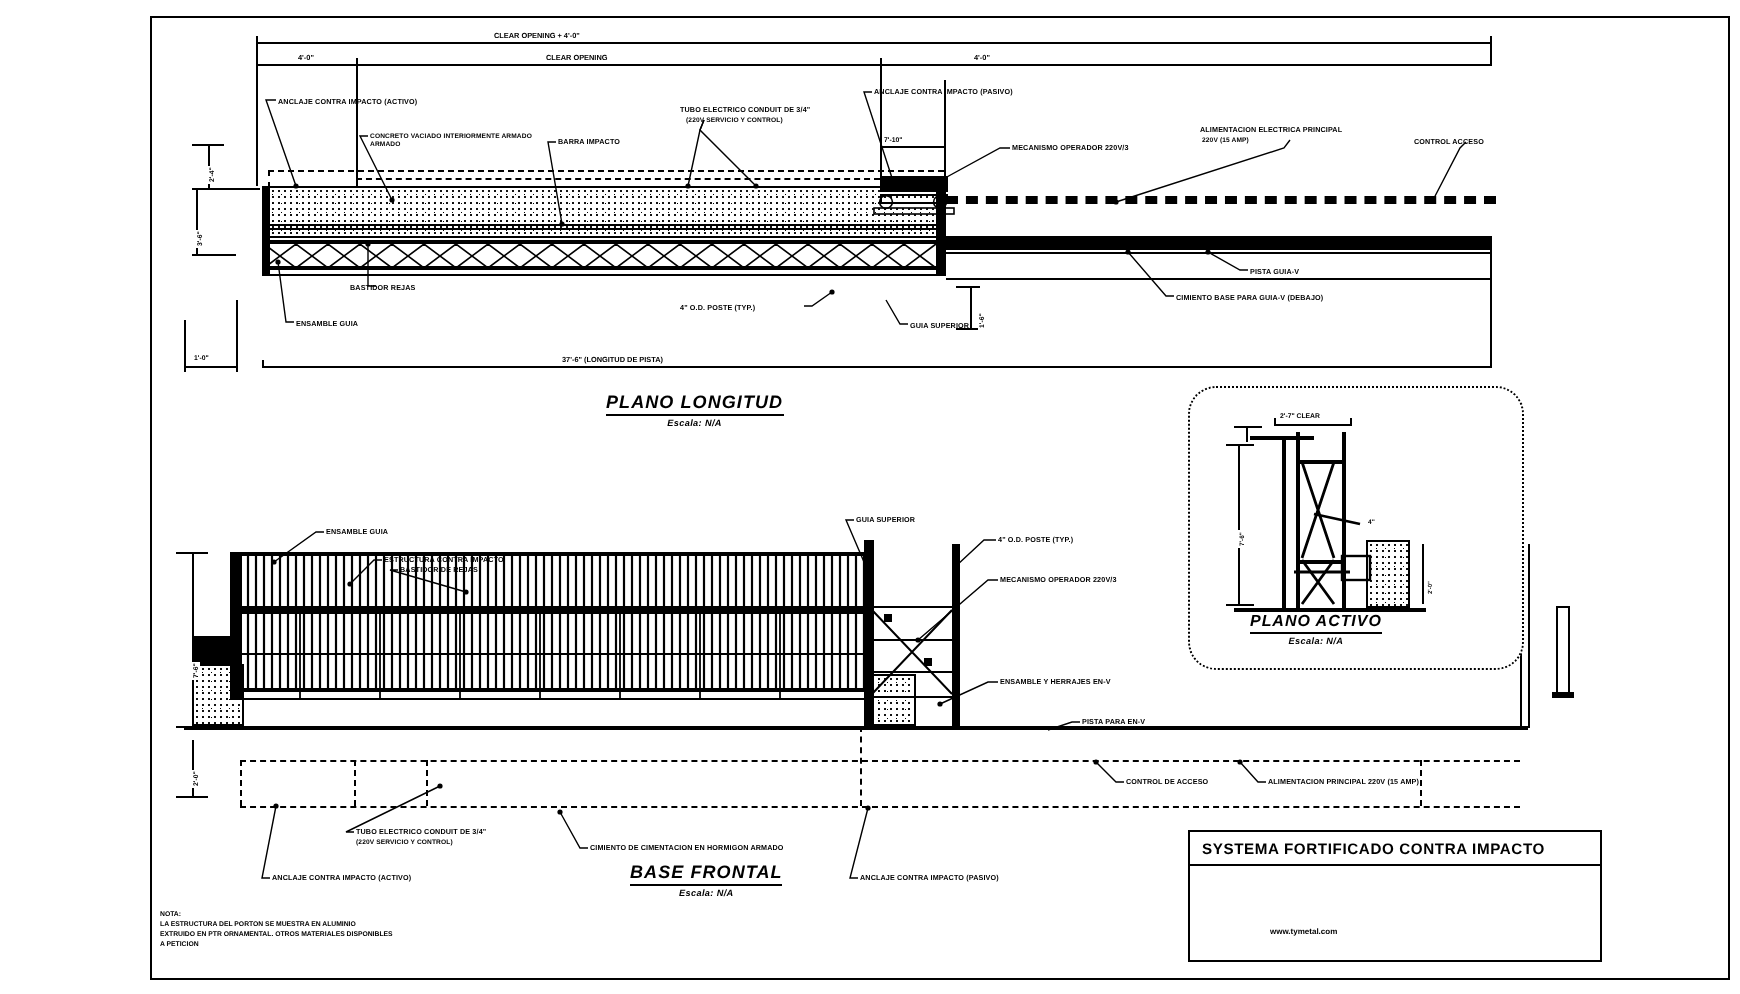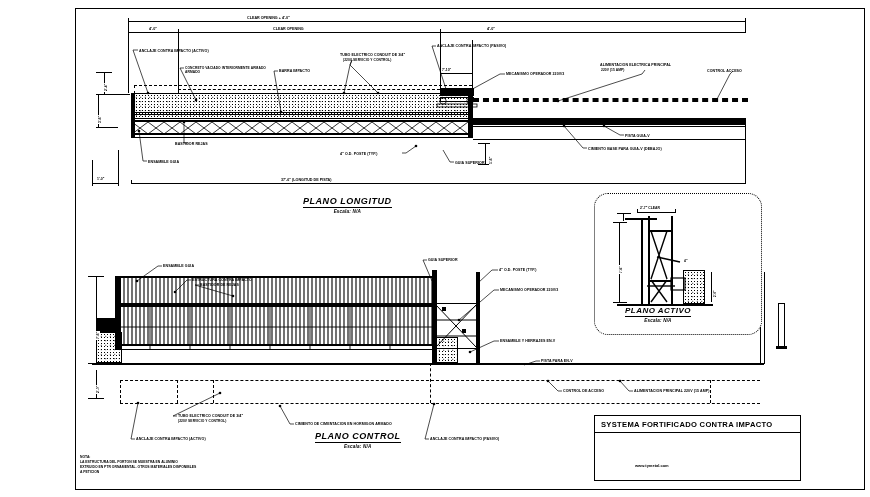--- a/index.html
+++ b/index.html
@@ -333,21 +333,21 @@
       <circle cx="548" cy="381" r="1.3"></circle>
         <circle cx="620" cy="381" r="1.3"></circle>
       <circle cx="220" cy="393" r="1.3"></circle>
         <circle cx="138" cy="403" r="1.3"></circle>
       <circle cx="280" cy="406" r="1.3"></circle>
         <circle cx="434" cy="404" r="1.3"></circle>
     </g>
   </svg>
 
   <div class="ttl" style="left:315px;top:431px;">
-    <span class="t1">PLANO CONTROL</span>
+    <span class="t1">BASE FRONTAL</span>
     <span class="t2">Escala: N/A</span>
   </div>
 
   <div id="detail" style="left:594px;top:193px;width:168px;height:142px;">
 
     <div class="ln h" style="left:42px;top:18px;width:38px;"></div>
     <div class="tick" style="left:42px;top:15px;"></div>
     <div class="tick" style="left:80px;top:15px;"></div>
     <div class="dim" style="left:44px;top:12px;font-size:3.4px;">2'-7" CLEAR</div>
 

